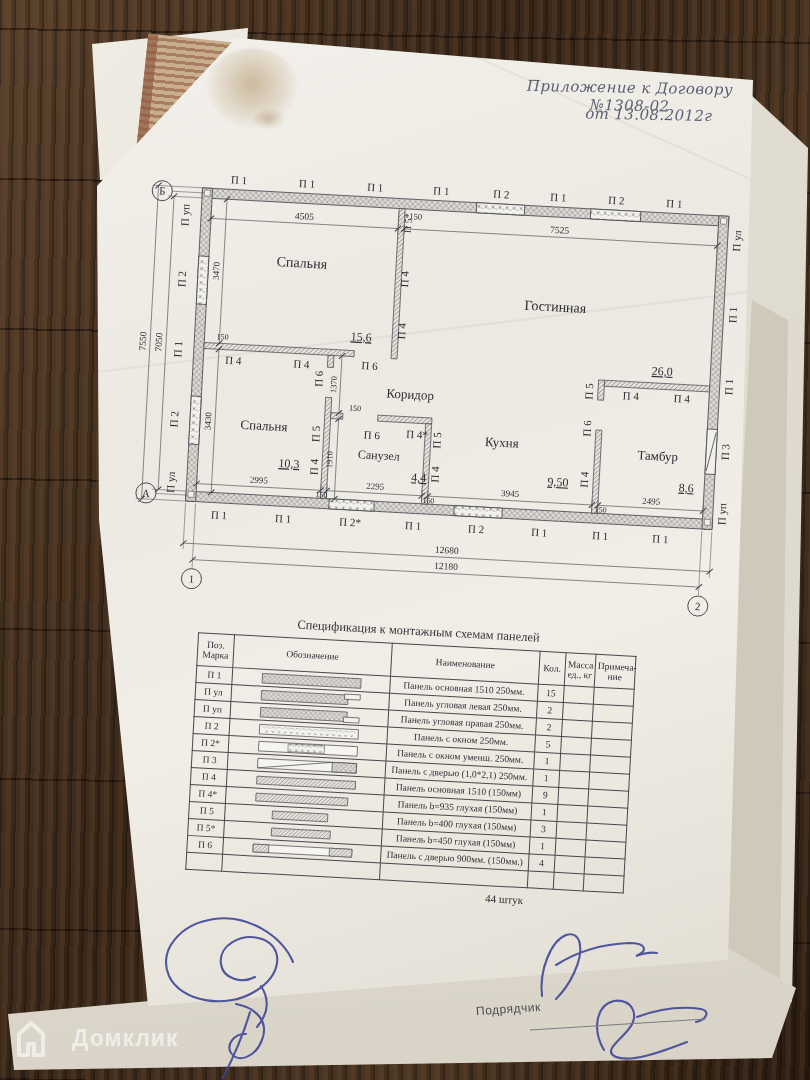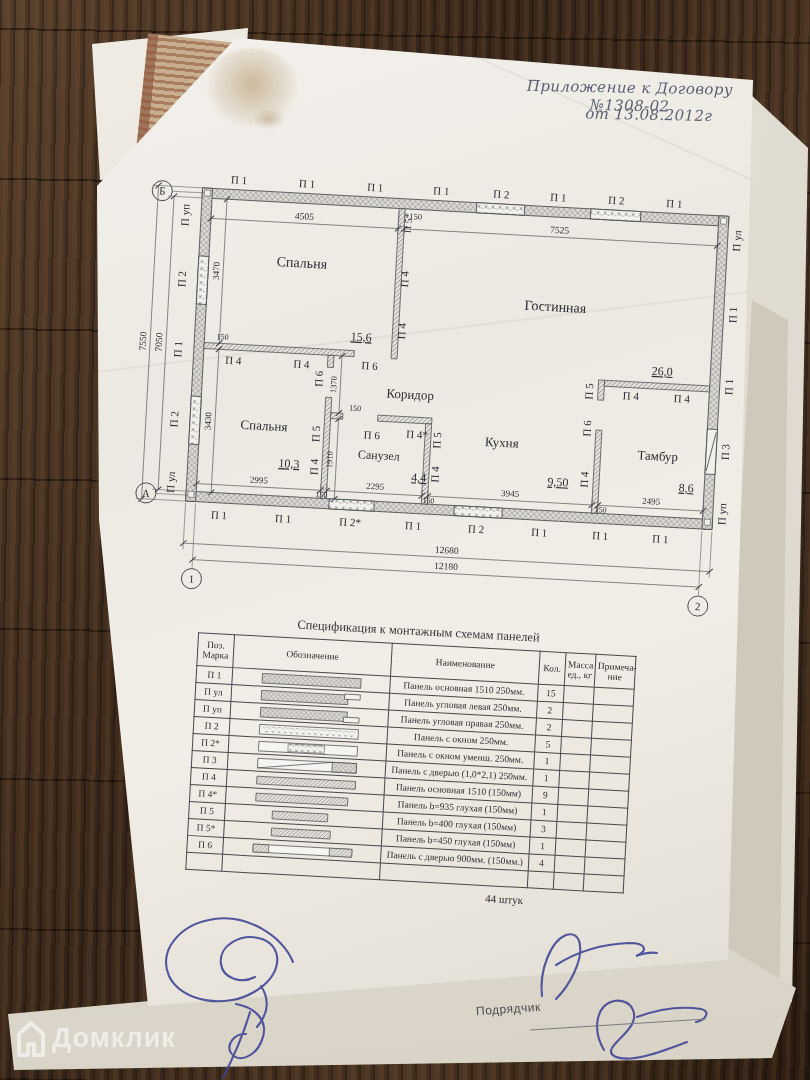--- a/index.html
+++ b/index.html
@@ -51,23 +51,23 @@
   table.spec-t{border-collapse:collapse;width:438px;table-layout:fixed;}
   table.spec-t th, table.spec-t td{border:1px solid #47474d;font-weight:normal;
     font-size:9.5px;line-height:1.08;padding:0 2px;color:#2e2e34;}
   table.spec-t th{white-space:pre-line;height:32px;text-align:center;}
   table.spec-t td{height:16px;text-align:center;overflow:hidden;}
   td.nm{text-align:left;padding-left:5px;}
   td.sym svg{display:block;margin:0 auto;width:136px;height:13px;}
   .spec-total{margin-top:6px;margin-left:230px;width:180px;text-align:center;font-size:11px;}
   
   .ink{position:absolute;inset:0;z-index:6;pointer-events:none;}
-  .watermark{position:absolute;left:14px;top:1018px;z-index:7;display:flex;align-items:center;gap:4px;
+  .watermark{position:absolute;left:14px;top:1018px;z-index:7;display:flex;align-items:center;gap:24px;
     color:rgba(255,255,255,.58);font-family:"Liberation Sans",sans-serif;font-weight:bold;
-    font-size:27px;letter-spacing:1px;}
+    font-size:23px;letter-spacing:1px;}
 </style>
 </head>
 <body>
 
 <div id="stage">
   <div class="sheet-right"></div>
   <div class="sheet-right2"></div>
   <div class="corner-sheet"></div>
   <div class="cert"></div>
 

